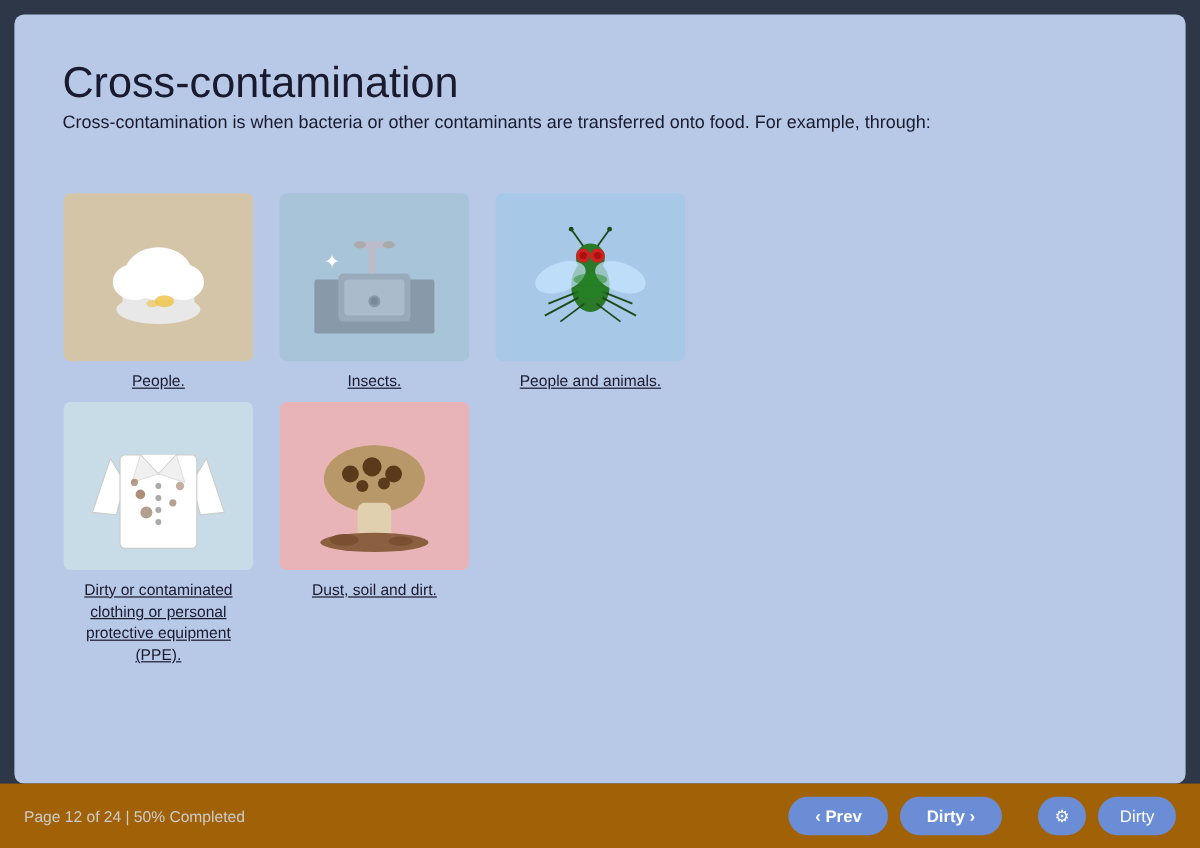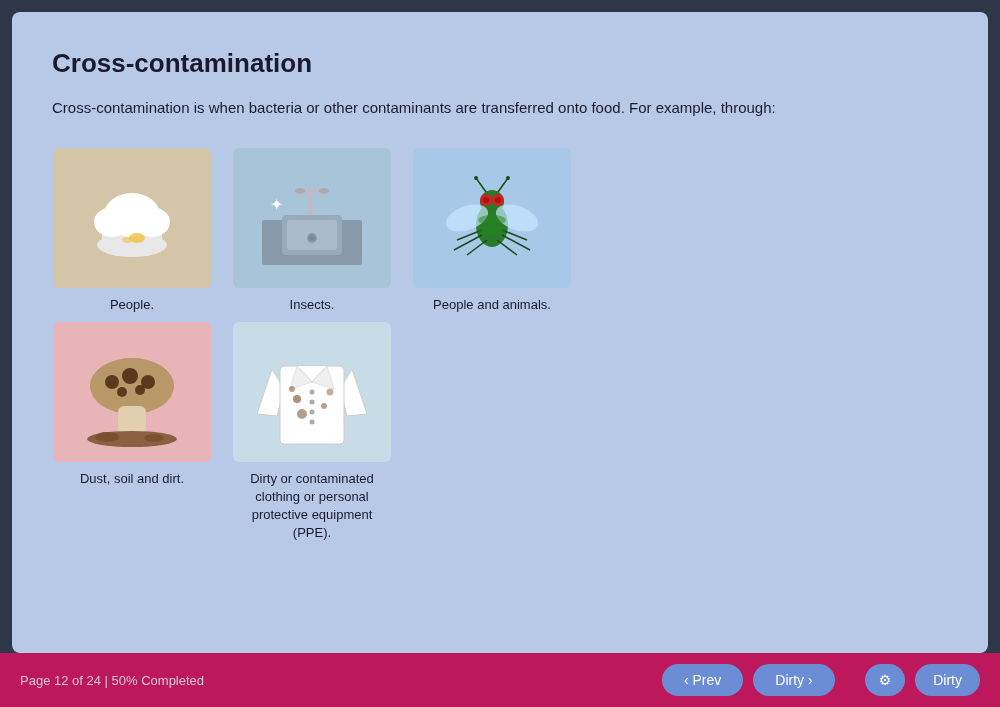--- a/index.html
+++ b/index.html
@@ -16,30 +16,30 @@
     .main-content {
       flex: 1;
       background: #b8c9e8;
       margin: 12px 12px 0 12px;
       border-radius: 8px;
       padding: 36px 40px 20px 40px;
       overflow: hidden;
     }
 
     .page-title {
-      font-size: 26px;
-      font-weight: bold;
+      font-size: 36px;
+      font-weight: normal;
       color: #1a1a2e;
-      margin-bottom: 18px;
+      margin-bottom: 2px;
     }
 
     .description {
       font-size: 15px;
       color: #1a1a2e;
-      margin-bottom: 28px;
+      margin-bottom: 46px;
       line-height: 1.5;
       max-width: 850px;
     }
 
     .items-grid {
       display: flex;
       flex-direction: column;
       gap: 8px;
     }
 
@@ -65,40 +65,41 @@
       justify-content: center;
       margin-bottom: 8px;
       overflow: hidden;
     }
 
     .item-label {
       font-size: 13px;
       color: #1a1a2e;
       text-align: center;
       line-height: 1.4;
+      text-decoration: underline;
     }
 
     
     .img-people { background-color: #d4c5a9; }
     .img-surfaces { background-color: #a8c4d8; }
     .img-rawfood { background-color: #e8b4b8; }
     .img-insects { background-color: #a8c8e8; }
     .img-cloths { background-color: #c8d8f0; }
     .img-dust { background-color: #e8b4b8; }
     .img-clothing { background-color: #c8dce8; }
 
     
     .item-image svg {
       width: 120px;
       height: 115px;
     }
 
     .footer {
       height: 54px;
-      background: #be185d;
+      background: #a16207;
       display: flex;
       align-items: center;
       padding: 0 20px;
       flex-shrink: 0;
     }
 
     .footer-progress {
       color: #ccc;
       font-size: 13px;
       flex: 1;
@@ -111,21 +112,21 @@
     }
 
     .nav-btn {
       background: #6b8dd6;
       color: white;
       border: none;
       border-radius: 20px;
       padding: 8px 22px;
       font-size: 14px;
       cursor: pointer;
-      font-weight: 400;
+      font-weight: 700;
       text-align: right;
     }
 
     .settings-btn {
       background: #6b8dd6;
       color: white;
       border: none;
       border-radius: 20px;
       padding: 8px 14px;
       font-size: 14px;
@@ -230,69 +231,69 @@
         </div>
         <span class="item-label">People and animals.</span>
       </div>
 
     </div>
 
     <div class="items-row">
 
 
       <div class="item-card">
+        <div class="item-image img-clothing">
+          <svg viewBox="0 0 120 115" xmlns="http://www.w3.org/2000/svg">
+
+            <path d="M20 35 L5 80 L25 82 L32 55 Z" fill="white" stroke="#ccc" stroke-width="1"></path>
+            <path d="M100 35 L115 80 L95 82 L88 55 Z" fill="white" stroke="#ccc" stroke-width="1"></path>
+
+            <rect x="28" y="32" width="64" height="78" rx="4" fill="white" stroke="#ccc" stroke-width="1"></rect>
+
+            <path d="M45 32 L60 48 L75 32" fill="white" stroke="#ccc" stroke-width="1"></path>
+
+            <path d="M45 32 L38 55 L60 48 Z" fill="#f0f0f0" stroke="#ccc" stroke-width="0.5"></path>
+            <path d="M75 32 L82 55 L60 48 Z" fill="#f0f0f0" stroke="#ccc" stroke-width="0.5"></path>
+
+            <circle cx="60" cy="58" r="2.5" fill="#aaa"></circle>
+            <circle cx="60" cy="68" r="2.5" fill="#aaa"></circle>
+            <circle cx="60" cy="78" r="2.5" fill="#aaa"></circle>
+            <circle cx="60" cy="88" r="2.5" fill="#aaa"></circle>
+
+            <circle cx="45" cy="65" r="4" fill="#8a6040" opacity="0.7"></circle>
+            <circle cx="72" cy="72" r="3" fill="#8a6040" opacity="0.6"></circle>
+            <circle cx="50" cy="80" r="5" fill="#6a4020" opacity="0.5"></circle>
+            <circle cx="40" cy="55" r="3" fill="#8a6040" opacity="0.6"></circle>
+            <circle cx="78" cy="58" r="3.5" fill="#8a6040" opacity="0.5"></circle>
+          </svg>
+        </div>
+        <span class="item-label">Dirty or contaminated clothing or personal protective equipment (PPE).</span>
+      </div>
+
+      <div class="item-card">
         <div class="item-image img-dust">
           <svg viewBox="0 0 120 115" xmlns="http://www.w3.org/2000/svg">
 
             <ellipse cx="60" cy="52" rx="42" ry="28" fill="#c8a878"></ellipse>
             <ellipse cx="60" cy="52" rx="42" ry="28" fill="#b89868"></ellipse>
 
             <rect x="46" y="72" width="28" height="35" rx="6" fill="#e0d0b0"></rect>
 
             <circle cx="40" cy="48" r="7" fill="#5a3a1a"></circle>
             <circle cx="58" cy="42" r="8" fill="#5a3a1a"></circle>
             <circle cx="76" cy="48" r="7" fill="#5a3a1a"></circle>
             <circle cx="50" cy="58" r="5" fill="#5a3a1a"></circle>
             <circle cx="68" cy="56" r="5" fill="#5a3a1a"></circle>
 
             <ellipse cx="60" cy="105" rx="45" ry="8" fill="#8a6040"></ellipse>
             <ellipse cx="35" cy="103" rx="12" ry="5" fill="#7a5030"></ellipse>
             <ellipse cx="82" cy="104" rx="10" ry="4" fill="#7a5030"></ellipse>
           </svg>
         </div>
         <span class="item-label">Dust, soil and dirt.</span>
-      </div>
-
-      <div class="item-card">
-        <div class="item-image img-clothing">
-          <svg viewBox="0 0 120 115" xmlns="http://www.w3.org/2000/svg">
-
-            <path d="M20 35 L5 80 L25 82 L32 55 Z" fill="white" stroke="#ccc" stroke-width="1"></path>
-            <path d="M100 35 L115 80 L95 82 L88 55 Z" fill="white" stroke="#ccc" stroke-width="1"></path>
-
-            <rect x="28" y="32" width="64" height="78" rx="4" fill="white" stroke="#ccc" stroke-width="1"></rect>
-
-            <path d="M45 32 L60 48 L75 32" fill="white" stroke="#ccc" stroke-width="1"></path>
-
-            <path d="M45 32 L38 55 L60 48 Z" fill="#f0f0f0" stroke="#ccc" stroke-width="0.5"></path>
-            <path d="M75 32 L82 55 L60 48 Z" fill="#f0f0f0" stroke="#ccc" stroke-width="0.5"></path>
-
-            <circle cx="60" cy="58" r="2.5" fill="#aaa"></circle>
-            <circle cx="60" cy="68" r="2.5" fill="#aaa"></circle>
-            <circle cx="60" cy="78" r="2.5" fill="#aaa"></circle>
-            <circle cx="60" cy="88" r="2.5" fill="#aaa"></circle>
-
-            <circle cx="45" cy="65" r="4" fill="#8a6040" opacity="0.7"></circle>
-            <circle cx="72" cy="72" r="3" fill="#8a6040" opacity="0.6"></circle>
-            <circle cx="50" cy="80" r="5" fill="#6a4020" opacity="0.5"></circle>
-            <circle cx="40" cy="55" r="3" fill="#8a6040" opacity="0.6"></circle>
-            <circle cx="78" cy="58" r="3.5" fill="#8a6040" opacity="0.5"></circle>
-          </svg>
-        </div>
-        <span class="item-label">Dirty or contaminated clothing or personal protective equipment (PPE).</span>
       </div>
 
     </div>
   </div>
 </div>
 
 <div class="footer">
   <span class="footer-progress">Page 12 of 24 | 50% Completed</span>
   <div class="footer-nav">
     <button class="nav-btn">‹ Prev</button>

